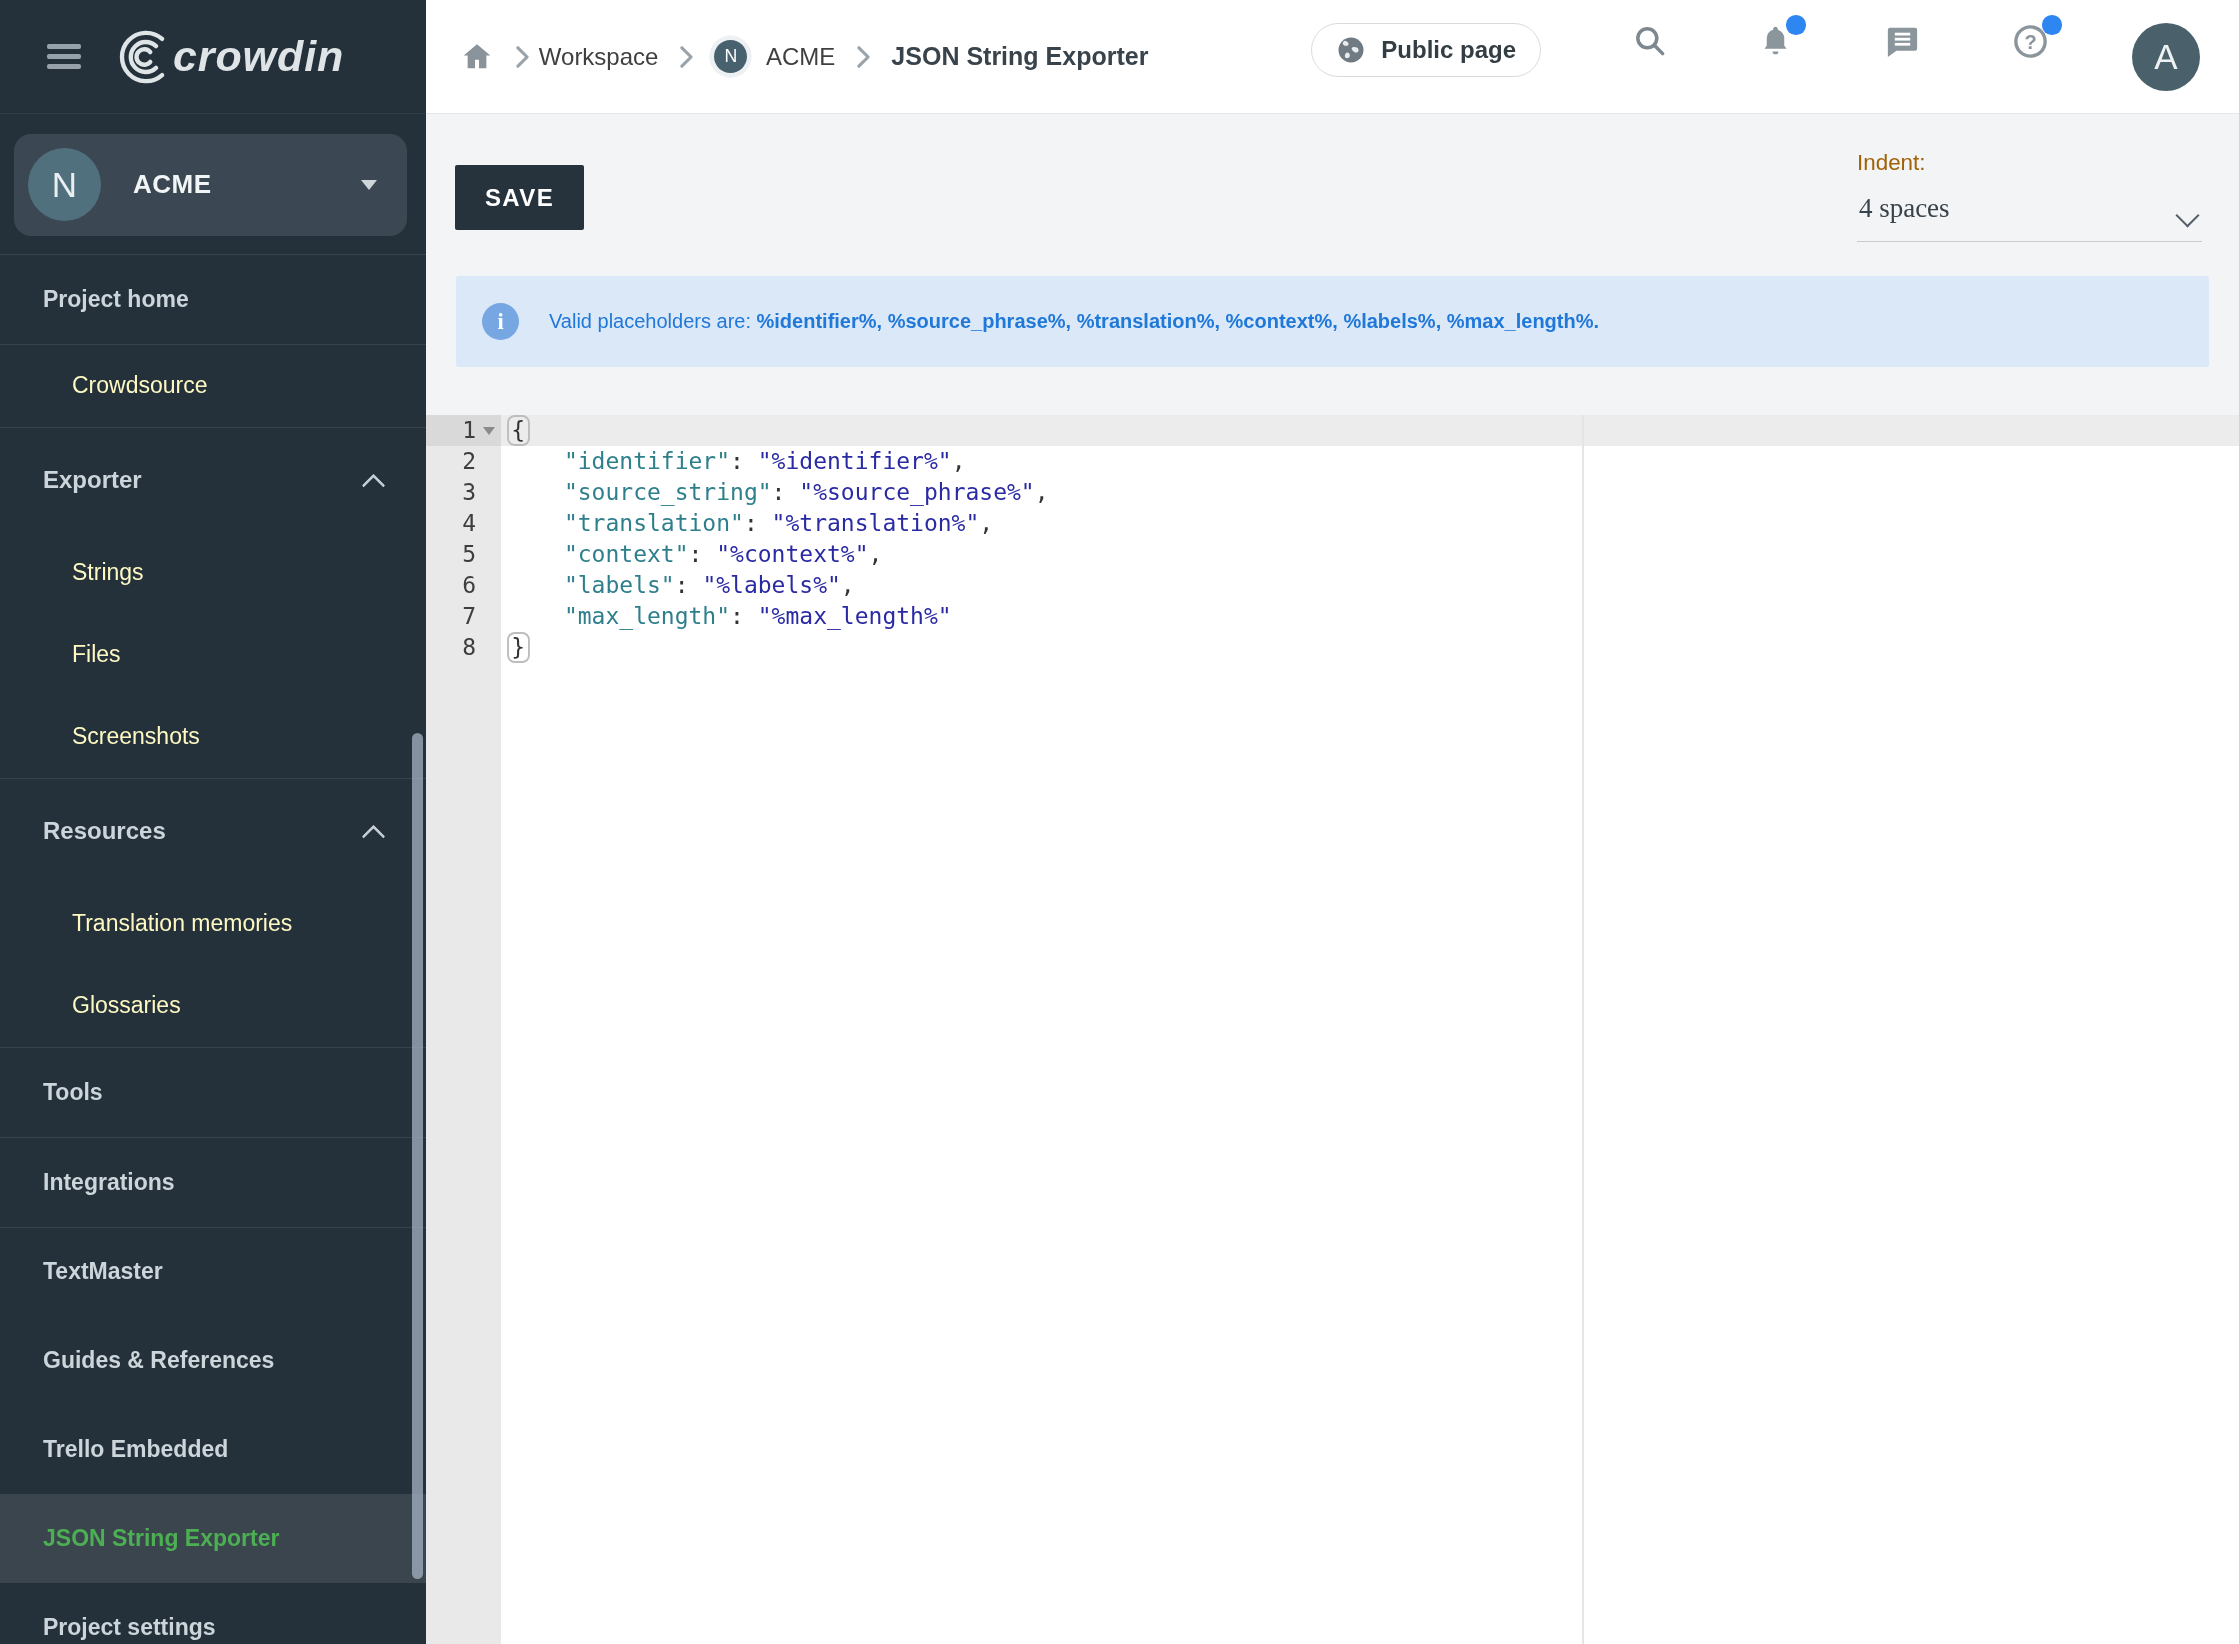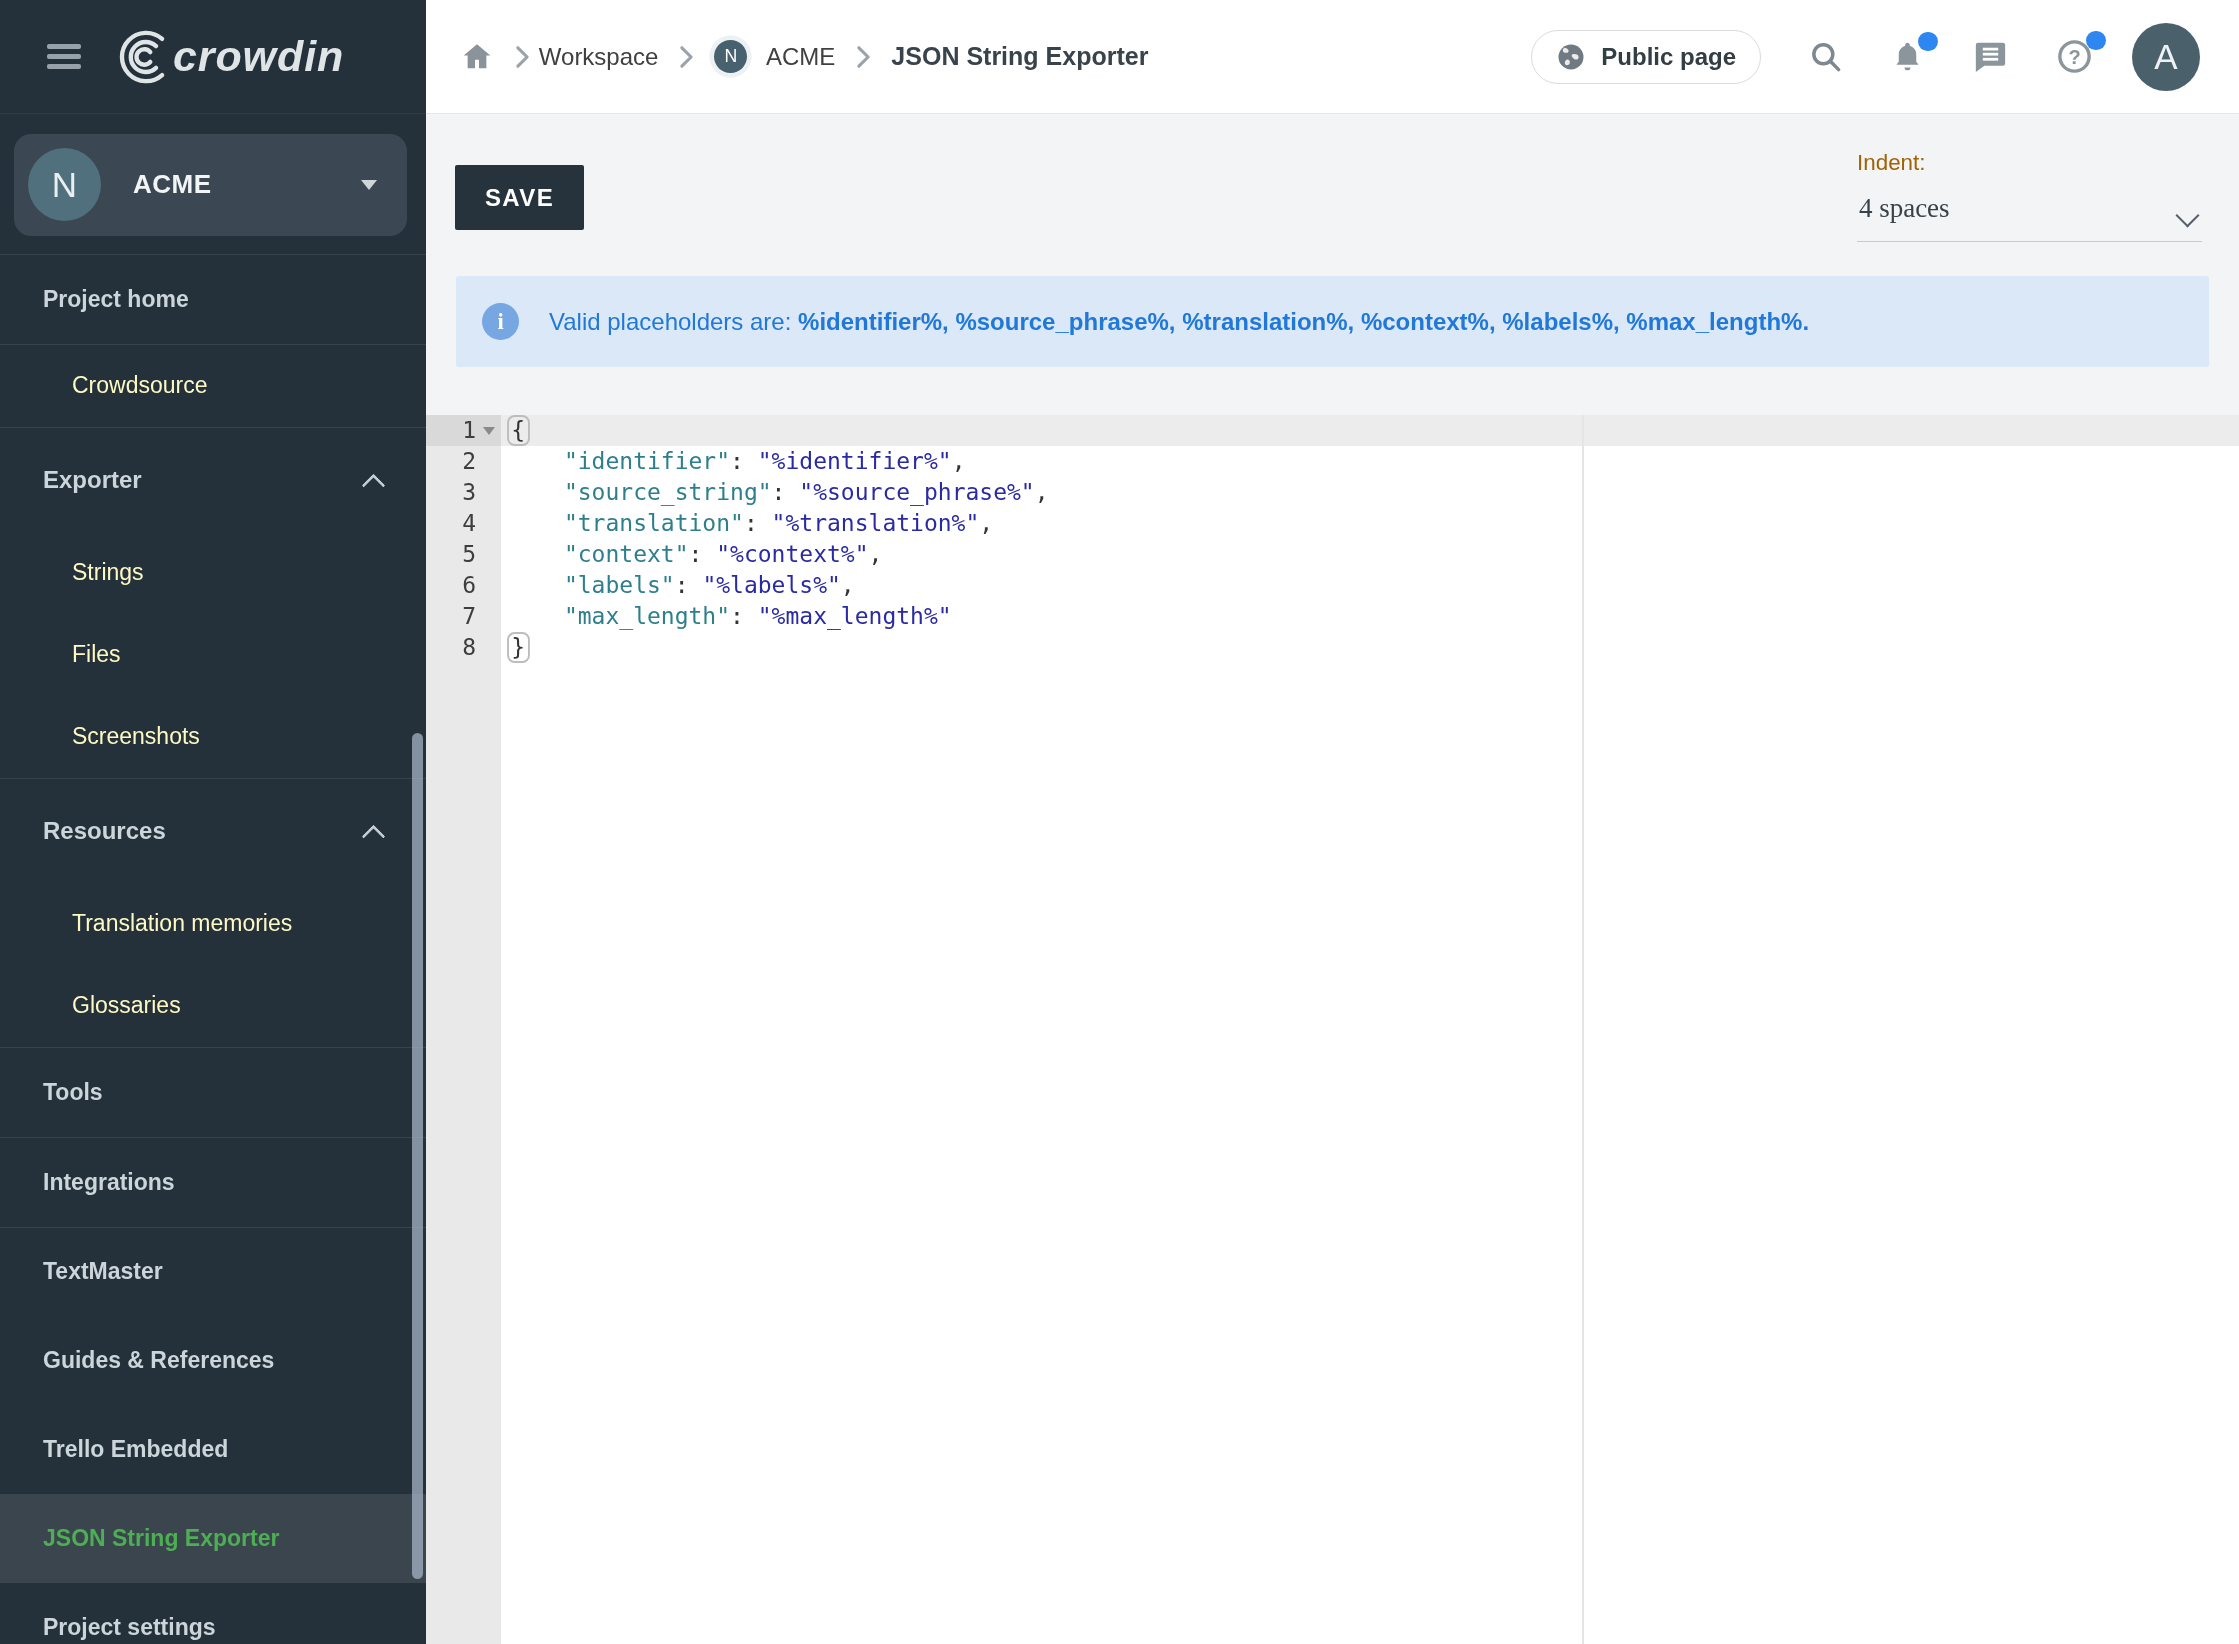--- a/index.html
+++ b/index.html
@@ -47,21 +47,21 @@
   .breadcrumb { display:flex; align-items:center; }
   .crumb-home { width:34px; height:34px; cursor:pointer; }
   .crumb-sep { margin:0 20.5px; display:flex; align-items:center; }
   .crumb-text { font-size:24px; color:#404040; cursor:pointer; }
   .crumb-badge { width:33px; height:33px; border-radius:50%; background:#47626e; color:#fff; font-size:17.7px;
                  display:flex; align-items:center; justify-content:center; margin-right:18.6px;
                  box-shadow:0 0 0 4.7px #eef1f3; }
   .crumb-current { font-size:25px; color:#39434b; font-weight:600; }
   .crumb-project { display:flex; align-items:center; }
 
-  .top-actions { display:flex; align-items:center; }
+  .top-actions { display:flex; align-items:flex-start;gap:44px; }
   .public-btn { height:54px; border:1.9px solid #d8dcde; border-radius:28px; background:#fff;
                 display:flex; align-items:center; padding:0 24px; cursor:pointer; }
   .public-btn .label { font-size:24px; font-weight:600; color:#333d44; margin-left:15px; }
   .icon-btn { margin-left:47px; cursor:pointer; position:relative; display:flex; align-items:center; }
   .notif-dot { position:absolute; top:-7.5px; right:-13px; width:19.6px; height:19.6px; border-radius:50%; background:#2e86f0; }
   .avatar { width:68px; height:68px; border-radius:50%; background:#4a616c; color:#eef2f4;
             display:flex; align-items:center; justify-content:center; font-size:35px; margin-left:39px; cursor:pointer; }
 
   .toolbar { display:flex; justify-content:space-between; align-items:flex-start;
              padding:51px 37px 0 29px; height:162px; flex:0 0 162px; }
@@ -73,21 +73,21 @@
                    border-bottom:1.9px solid #c6cbce; padding:5.6px 5.6px 17px 1.9px; cursor:pointer;font-family:Liberation Serif, serif; }
   .indent-value { font-size:27px; color:#37424a; }
   .select-chev { width:17px; height:17px; border-right:2.8px solid #57606a; border-bottom:2.8px solid #57606a;
                  transform:rotate(45deg); margin-top:-7.5px; }
 
   .banner { margin:0 30px; height:91px; background:#dbe8f8; border-radius:2.8px;
             display:flex; align-items:center; padding:0 26px; flex:0 0 91px; }
   .banner-icon { width:37px; height:37px; border-radius:50%; background:#76a7e2; color:#fff;
                  display:flex; align-items:center; justify-content:center;
                  font-size:22.4px; font-weight:700; font-family:"Liberation Serif",serif; flex:0 0 37px; }
-  .banner-text { margin-left:30px; font-size:24px; color:#2078d8; }
+  .banner-text { margin-left:30px; font-size:20px; color:#2078d8; }
   .banner-text b { font-weight:700; }
 
   .editor { margin-top:48px; flex:1; display:flex; position:relative; min-height:0; }
   .gutter { width:75px; background:#e9e9e9; flex:0 0 75px;
             font-family:"DejaVu Sans Mono",monospace; font-size:23px; color:#3e3e3e; }
   .gutter-cell { height:31px; line-height:31px; text-align:right; padding-right:25px; position:relative; }
   .gutter-cell.active { background:#d9d9d9; }
   .fold-caret { position:absolute; right:5.6px; top:12px; width:0; height:0;
                 border-left:6.5px solid transparent; border-right:6.5px solid transparent; border-top:8.4px solid #8a8a8a; cursor:pointer; }
   .code { flex:1; background:#ffffff; position:relative; cursor:text; }

